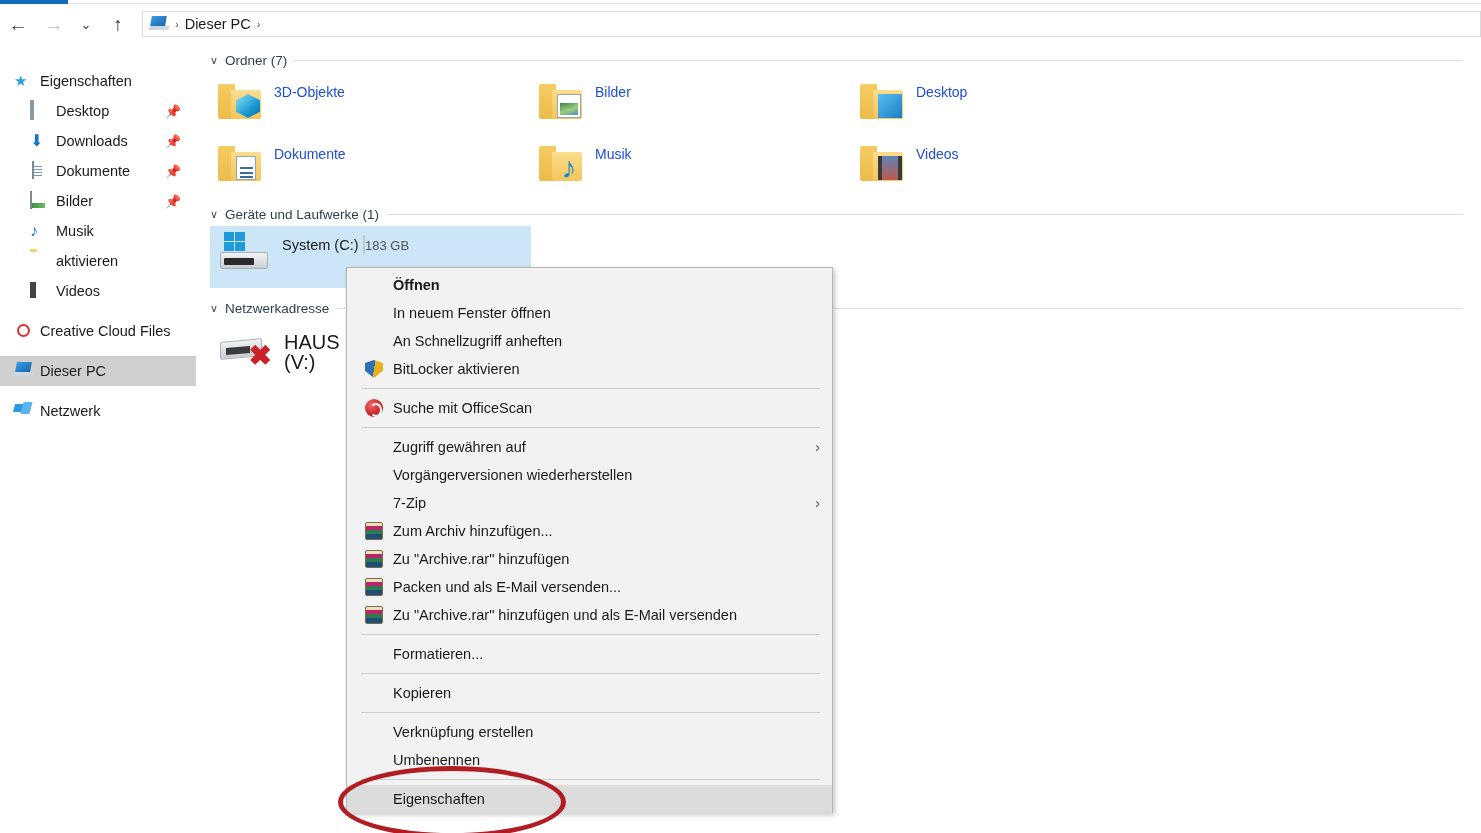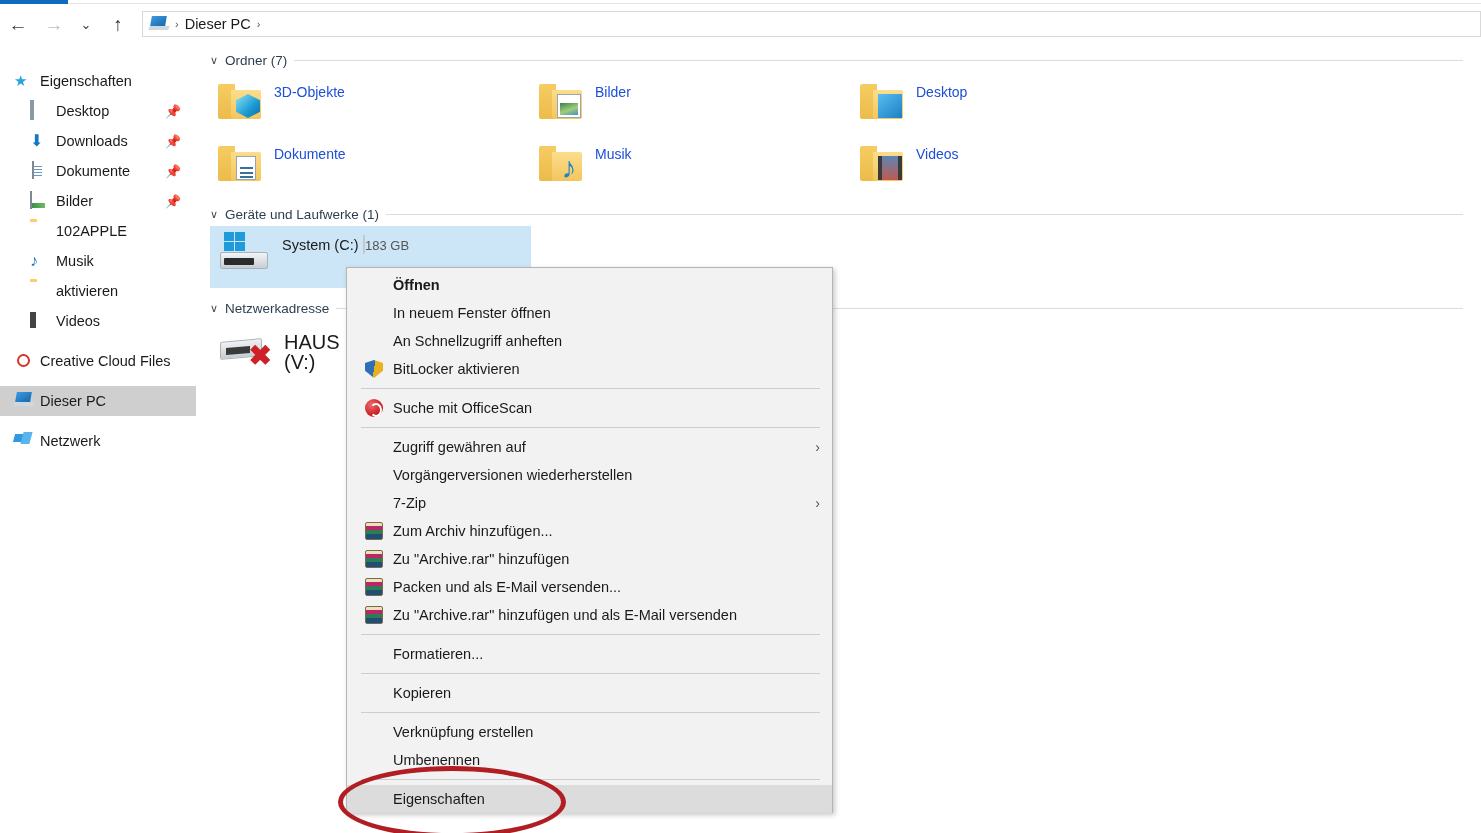--- a/index.html
+++ b/index.html
@@ -358,24 +358,20 @@
       <span class="side-ico"><span class="ico-doc"></span></span>
       <span class="side-label">Dokumente</span>
       <span class="pin">📌</span>
     </div>
     <div class="side-item indent">
       <span class="side-ico"><span class="ico-pic"></span></span>
       <span class="side-label">Bilder</span>
       <span class="pin">📌</span>
     </div>
     <div class="side-item indent">
-      <span class="side-ico"><span class="ico-folder"></span></span>
-      <span class="side-label">102APPLE</span>
-    </div>
-    <div class="side-item indent">
       <span class="side-ico ico-music">♪</span>
       <span class="side-label">Musik</span>
     </div>
     <div class="side-item indent">
       <span class="side-ico"><span class="ico-folder"></span></span>
       <span class="side-label">aktivieren</span>
     </div>
     <div class="side-item indent">
       <span class="side-ico"><span class="ico-video"></span></span>
       <span class="side-label">Videos</span>

